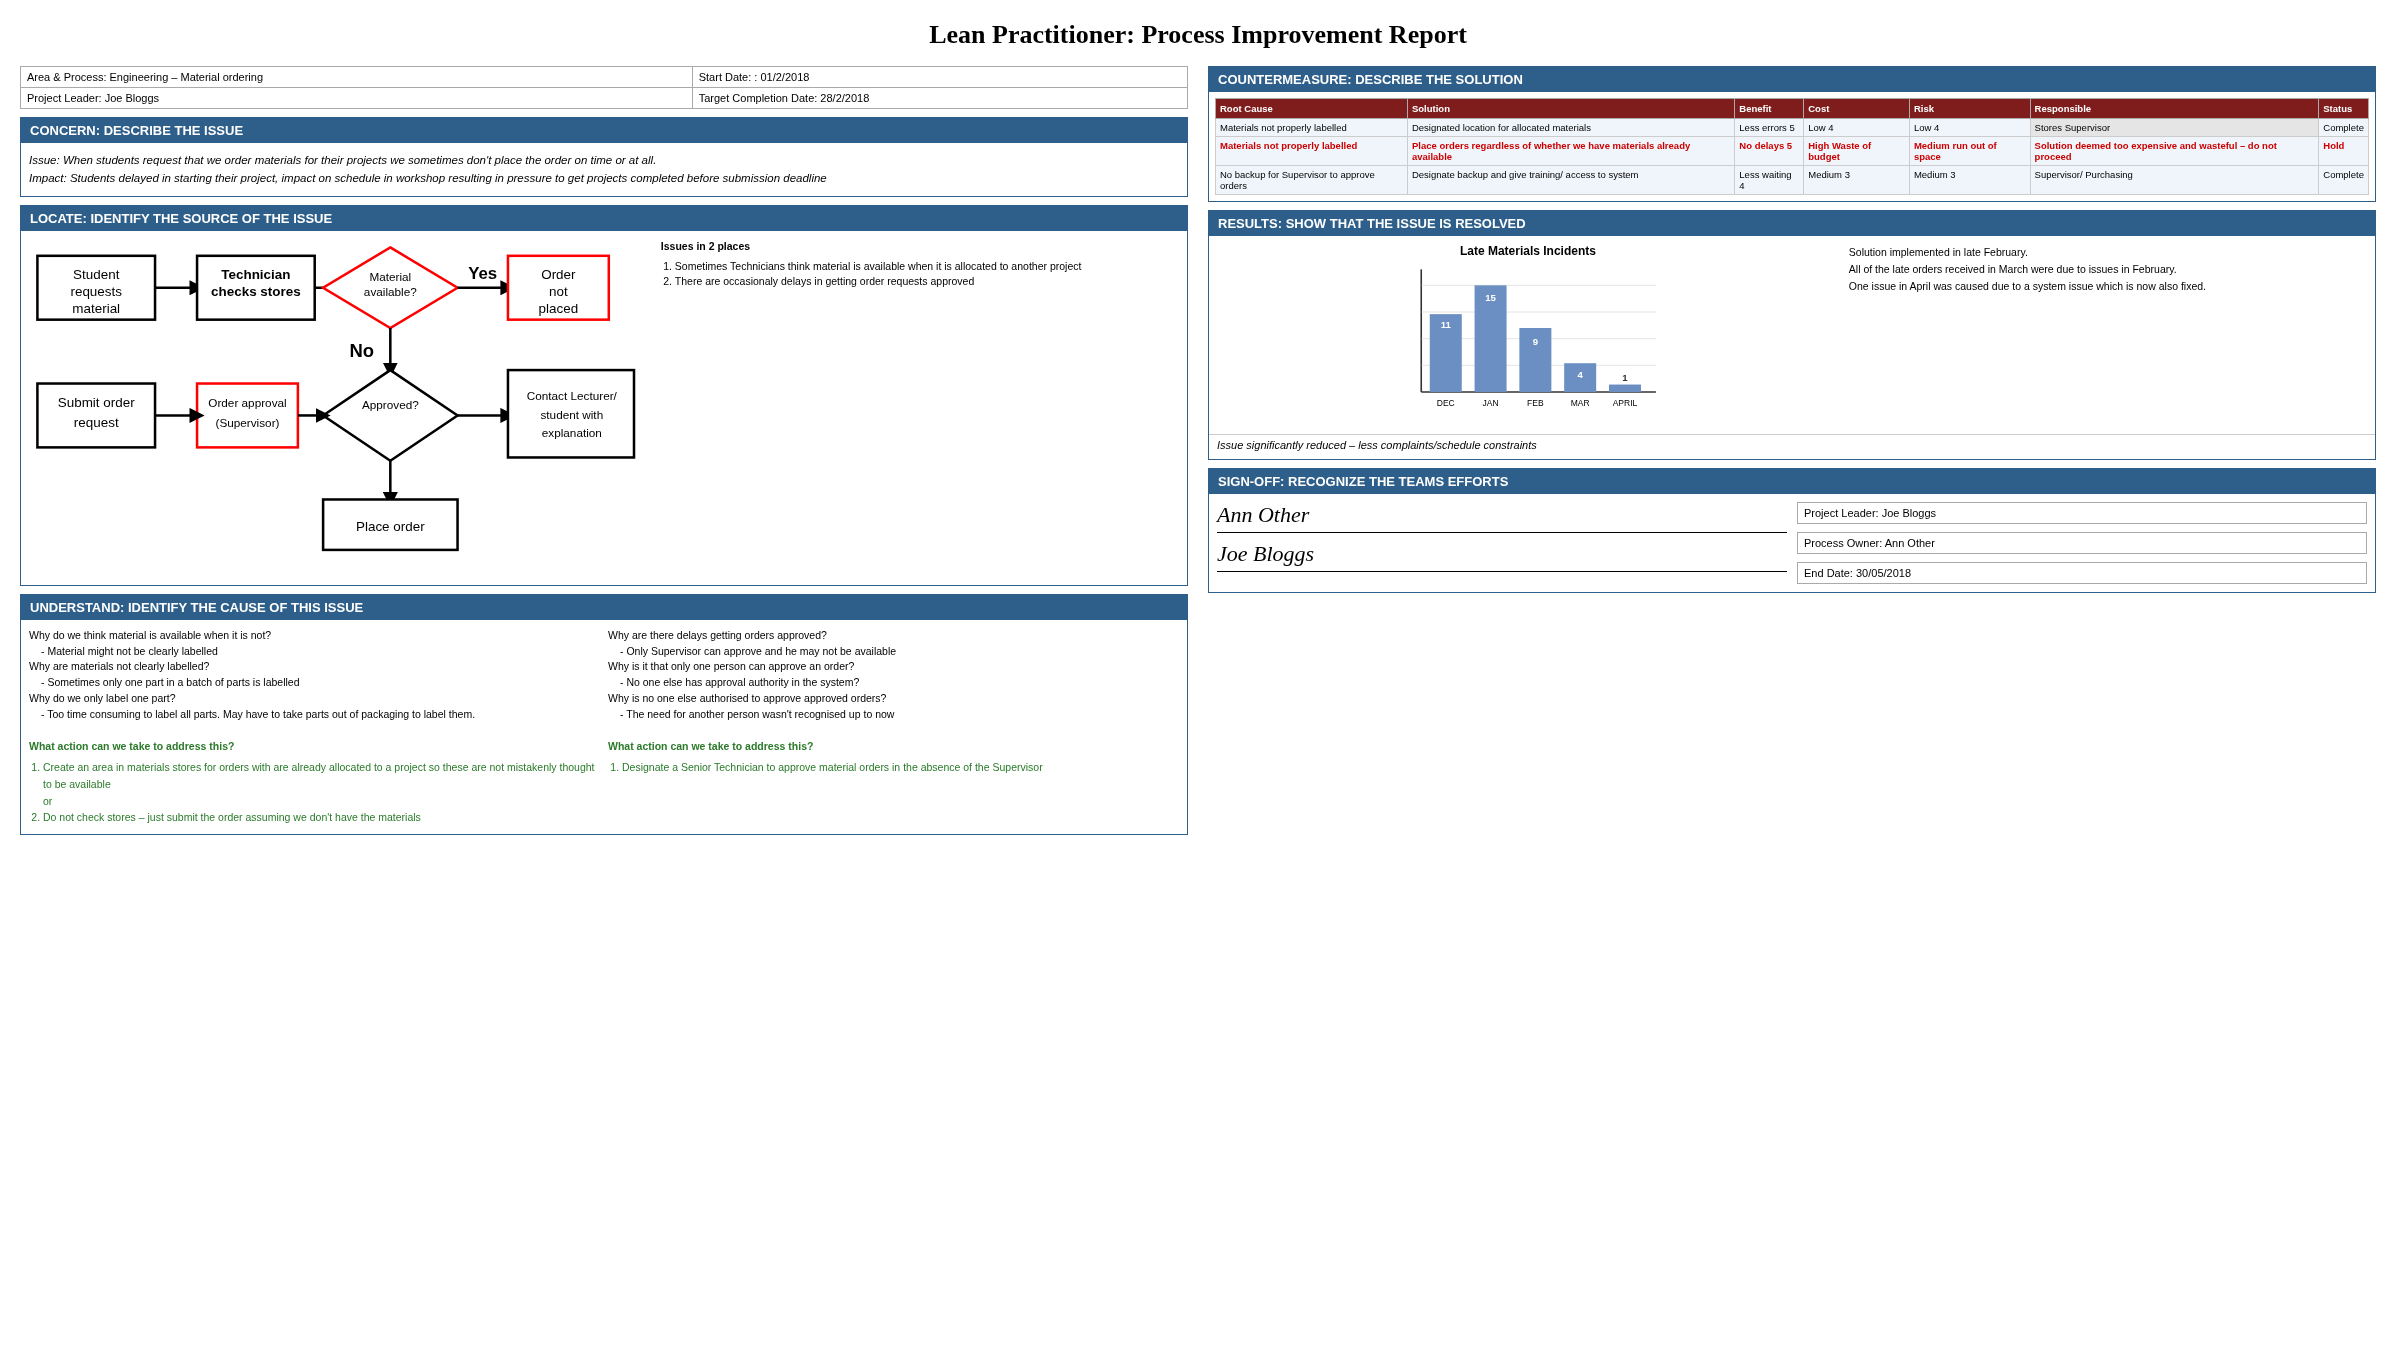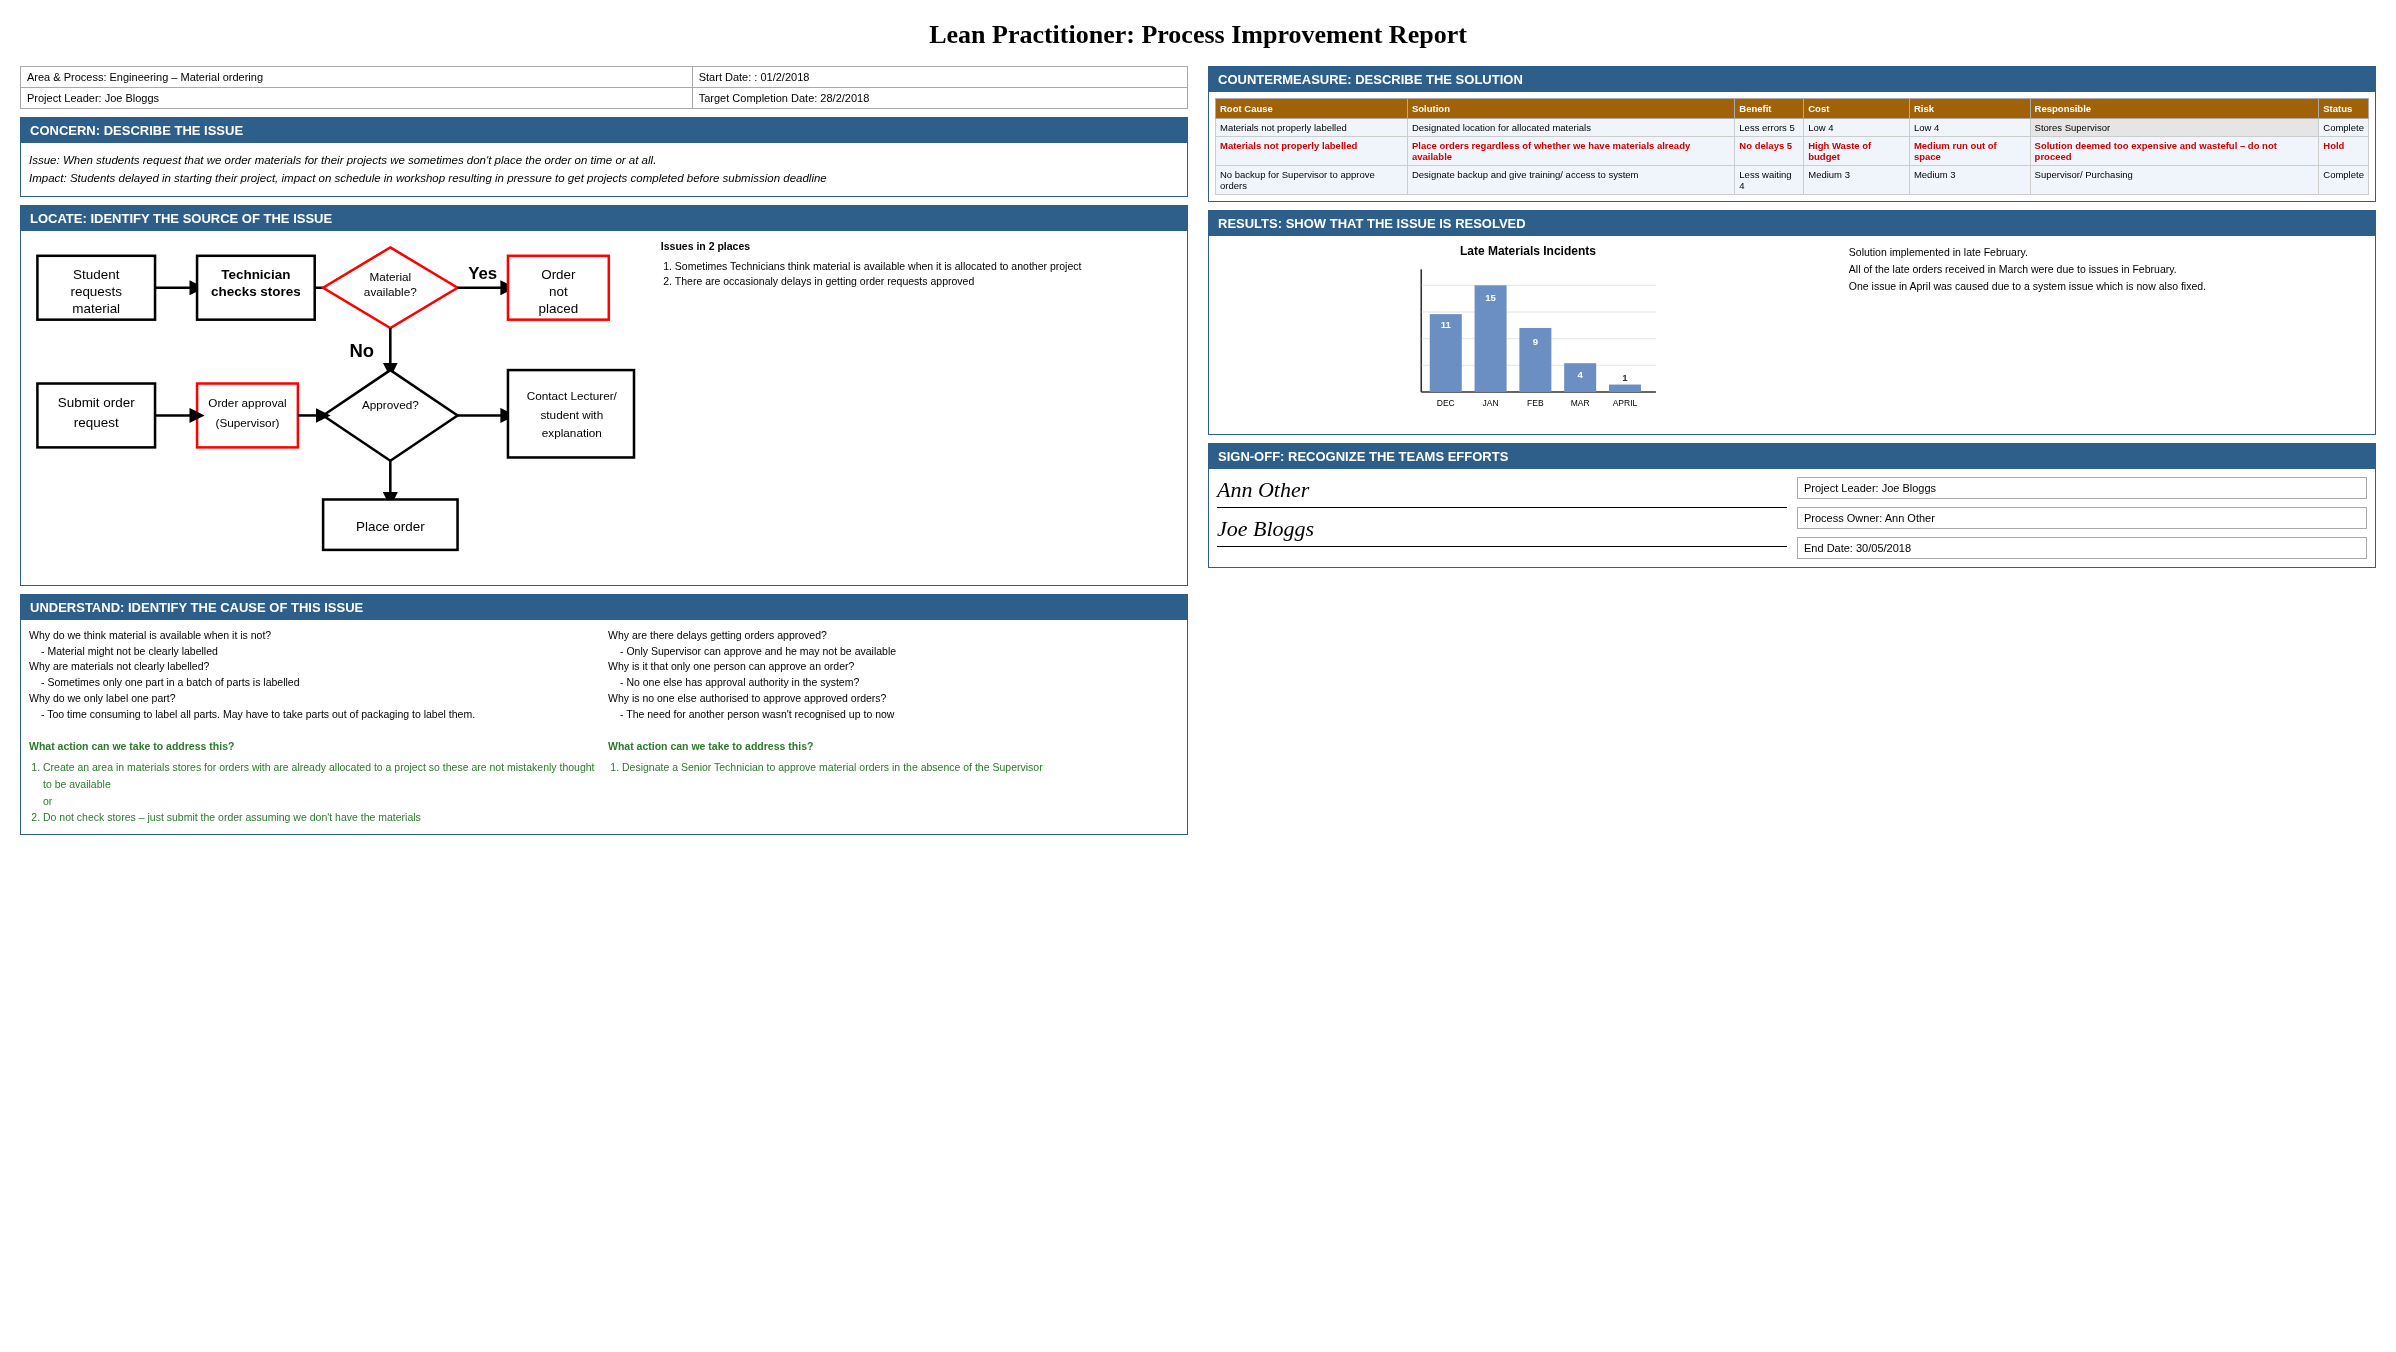--- a/index.html
+++ b/index.html
@@ -86,21 +86,21 @@
     .understand-actions {
       color: #2a7a2a;
       font-size: 10.5px;
       line-height: 1.6;
     }
     .understand-a { margin-left: 12px; }
 
     
     .cm-table { width: 100%; border-collapse: collapse; font-size: 9.5px; }
     .cm-table th {
-      background: #a16207;
+      background: #7f1d1d;
       color: #fff;
       padding: 4px;
       border: 1px solid #aaa;
       text-align: left;
     }
     .cm-table td {
       border: 1px solid #ccc;
       padding: 3px 4px;
       vertical-align: top;
     }
@@ -389,20 +389,21 @@
               <text x="179" y="133" text-anchor="middle" font-size="8">MAR</text>
 
               <rect x="206" y="113" width="30" height="7" fill="#6b8fc2"></rect>
               <text x="221" y="110" text-anchor="middle" fill="#333" font-size="9" font-weight="bold">1</text>
               <text x="221" y="133" text-anchor="middle" font-size="8">APRIL</text>
             </svg>
           </div>
         </div>
         <div class="chart-note">Solution implemented in late February.<br>All of the late orders received in March were due to issues in February.<br>One issue in April was caused due to a system issue which is now also fixed.</div>
       </div>
+      <div class="results-summary">Issue significantly reduced – less complaints/schedule constraints</div>
     </div>
 
     <div class="section-box">
       <div class="section-header">SIGN-OFF: RECOGNIZE THE TEAMS EFFORTS</div>
       <div class="signoff-content">
         <div class="signatures">
           <div class="sig-line">Ann Other</div>
           <div class="sig-line">Joe Bloggs</div>
         </div>
         <div class="sig-fields">

